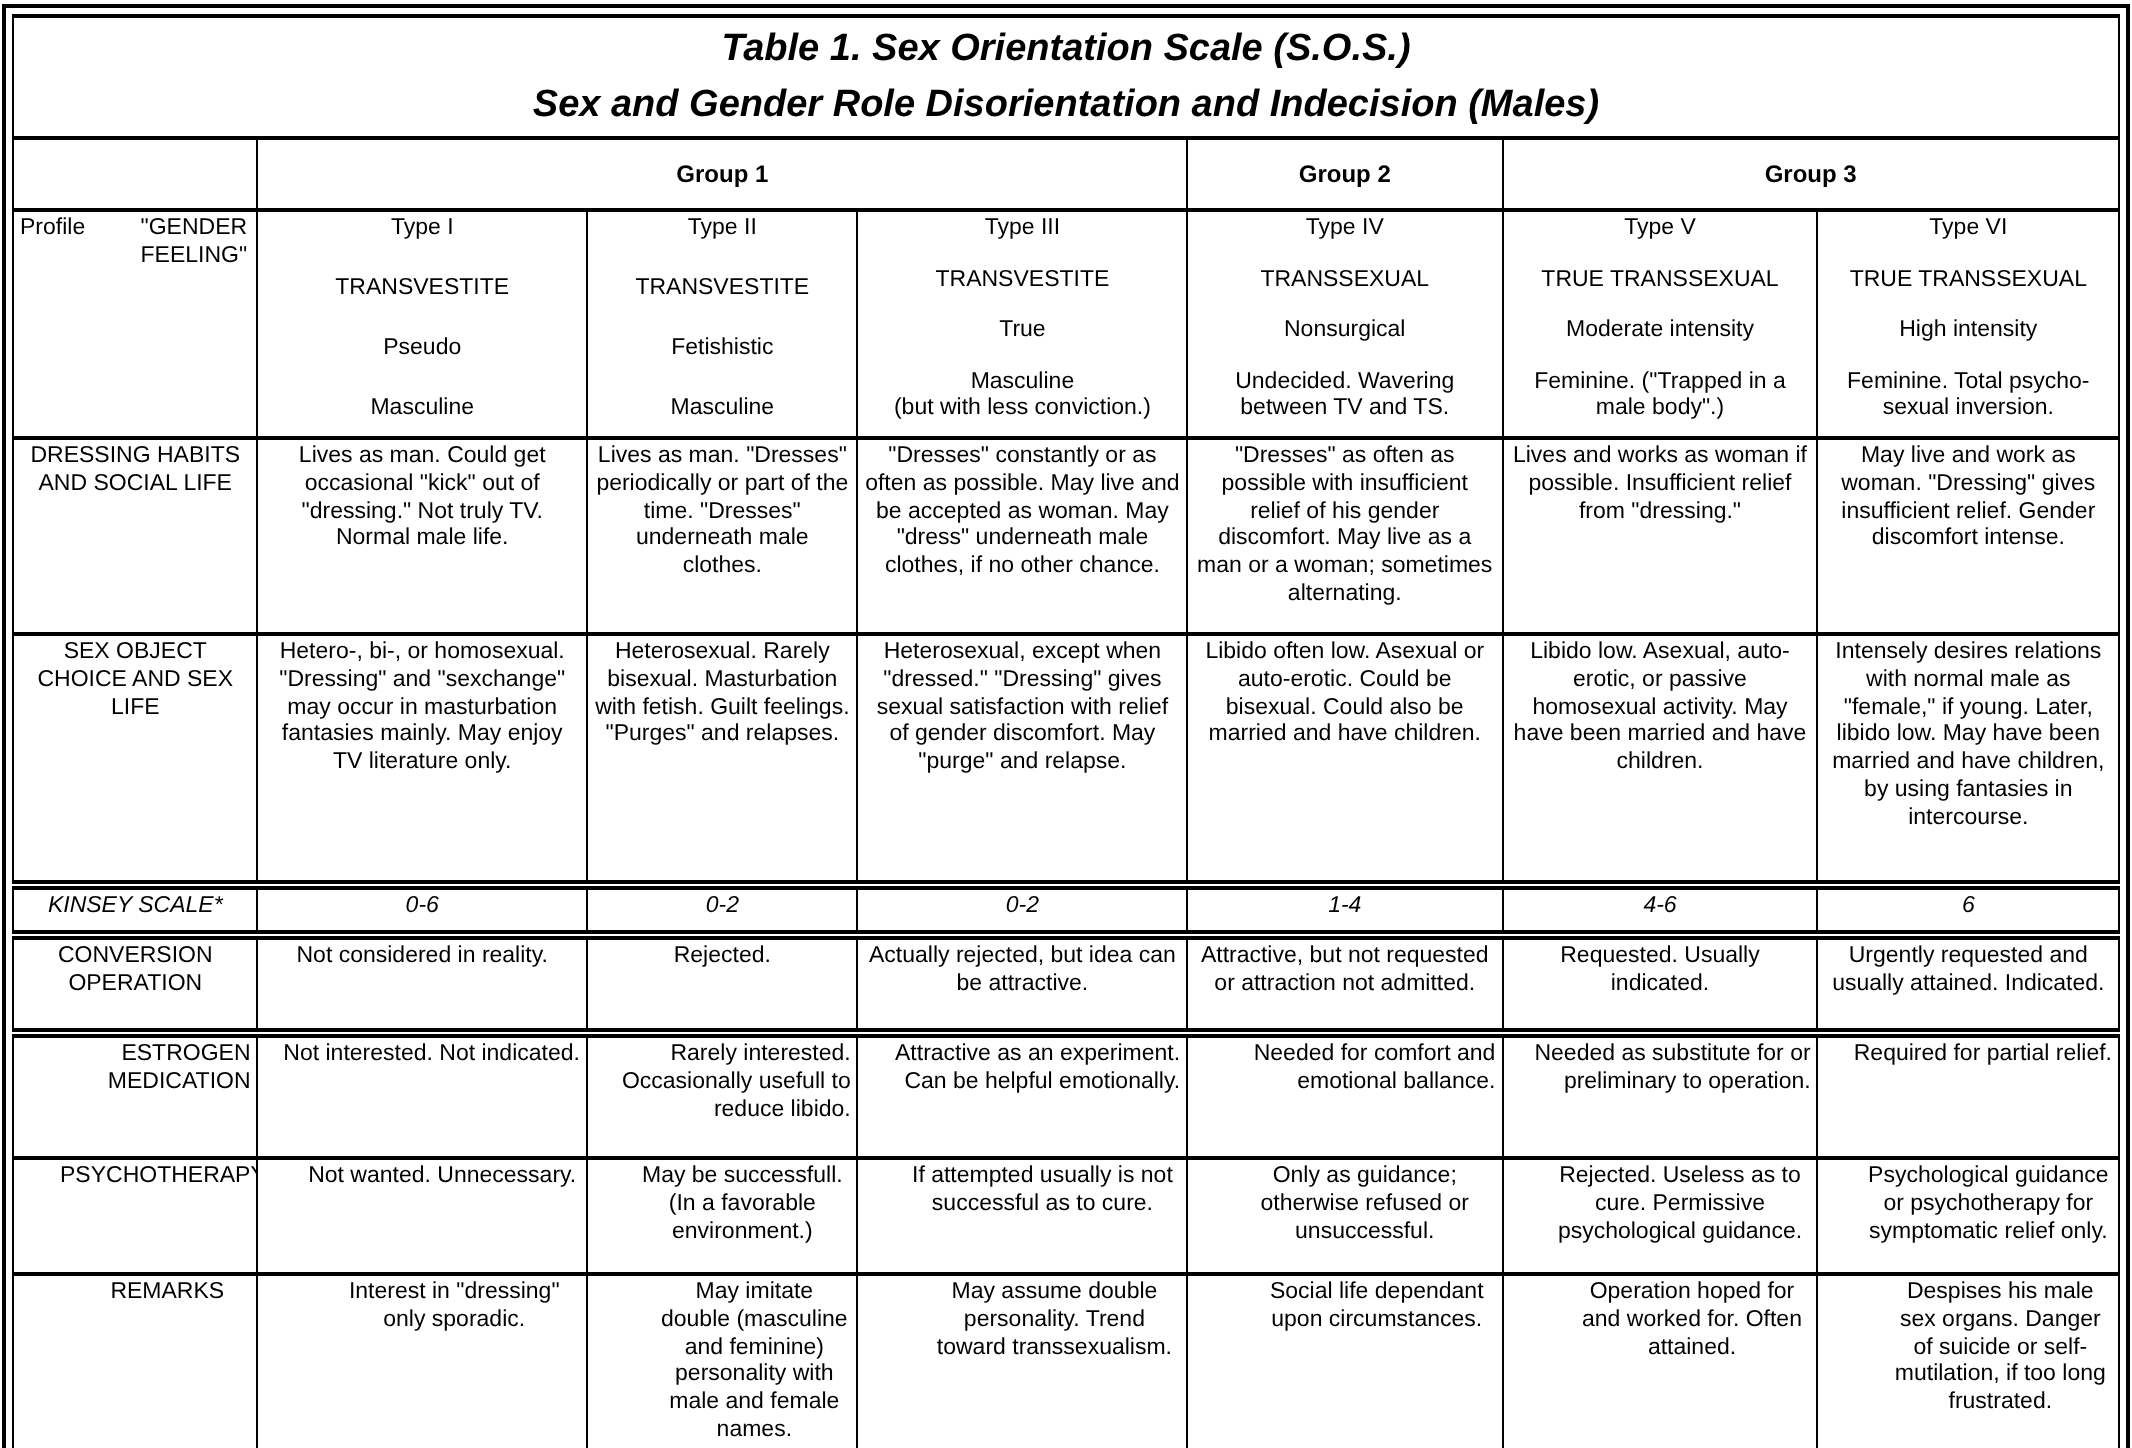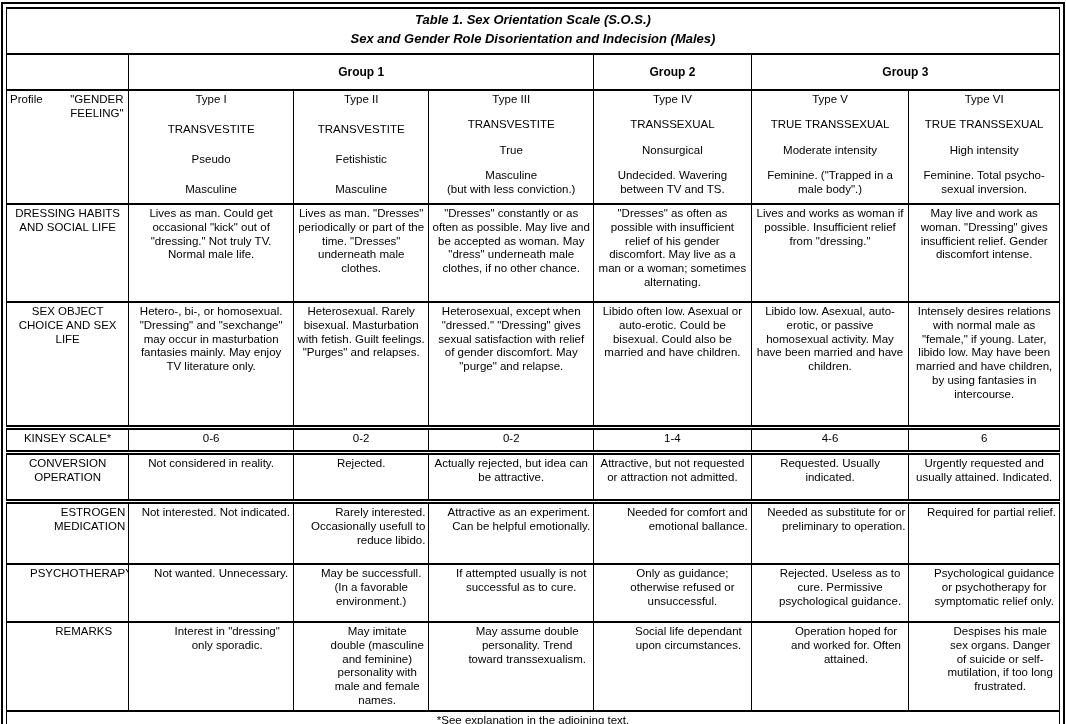--- a/index.html
+++ b/index.html
@@ -33,21 +33,21 @@
     overflow: hidden;
   }
   
   td.dbl-left { border-left: 5px double #000000; }
   
   td.title-cell {
     height: 40px;
     vertical-align: middle;
     border-bottom-width: 2px;
   }
-  .title-line { font-weight: bold; font-style: italic; font-size: 13px; line-height: 1.45; }
+  .title-line { font-weight: bold; font-style: italic; font-size: 19px; line-height: 1.45; }
   
   tr.group-row td {
     height: 30px;
     vertical-align: middle;
     font-weight: bold;
     font-size: 12px;
   }
   
   tr.profile-row td { height: 108px; }
   .stack {
@@ -59,21 +59,21 @@
   .stack > div { white-space: pre-line; }
   .label-stack {
     display: flex;
     justify-content: center;
     gap: 26px;
     height: 104px;
   }
   
   tr.r-dressing  td { height: 92px; }
   tr.r-sexobject td { height: 118px; }
-  tr.r-kinsey    td { height: 16px; border-top: 5px double #000; border-bottom: 5px double #000; }
+  tr.r-kinsey    td { height: 16px; border-top: 5px double #000; border-bottom: 5px double #000; font-style: italic; }
   tr.r-conversion td { height: 40px; }
   tr.r-estrogen  td { height: 55px; border-top: 5px double #000; text-align: right; }
   tr.r-psycho    td { height: 52px; padding-left: 23px; }
   tr.r-remarks   td { height: 76px; padding-left: 35px; }
   
   td.footnote-cell {
     height: 32px;
     text-align: left;
     font-size: 11px;
     line-height: 1.3;

